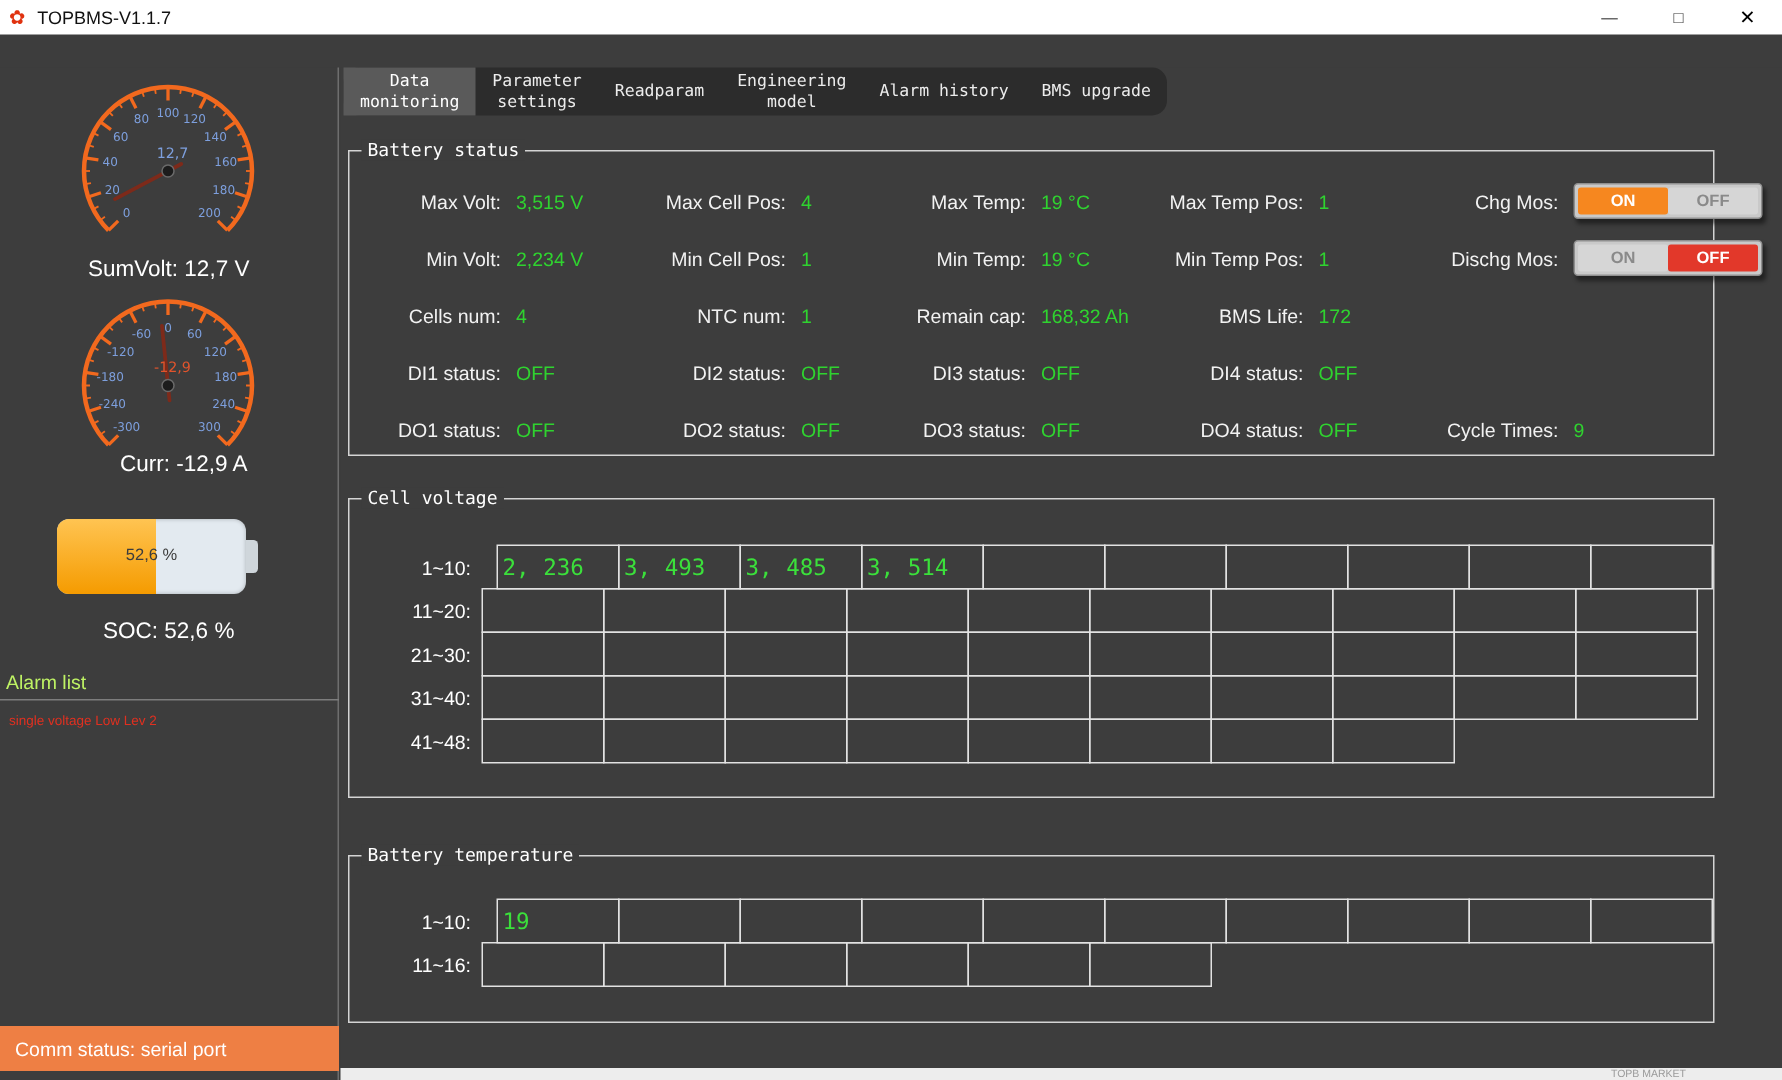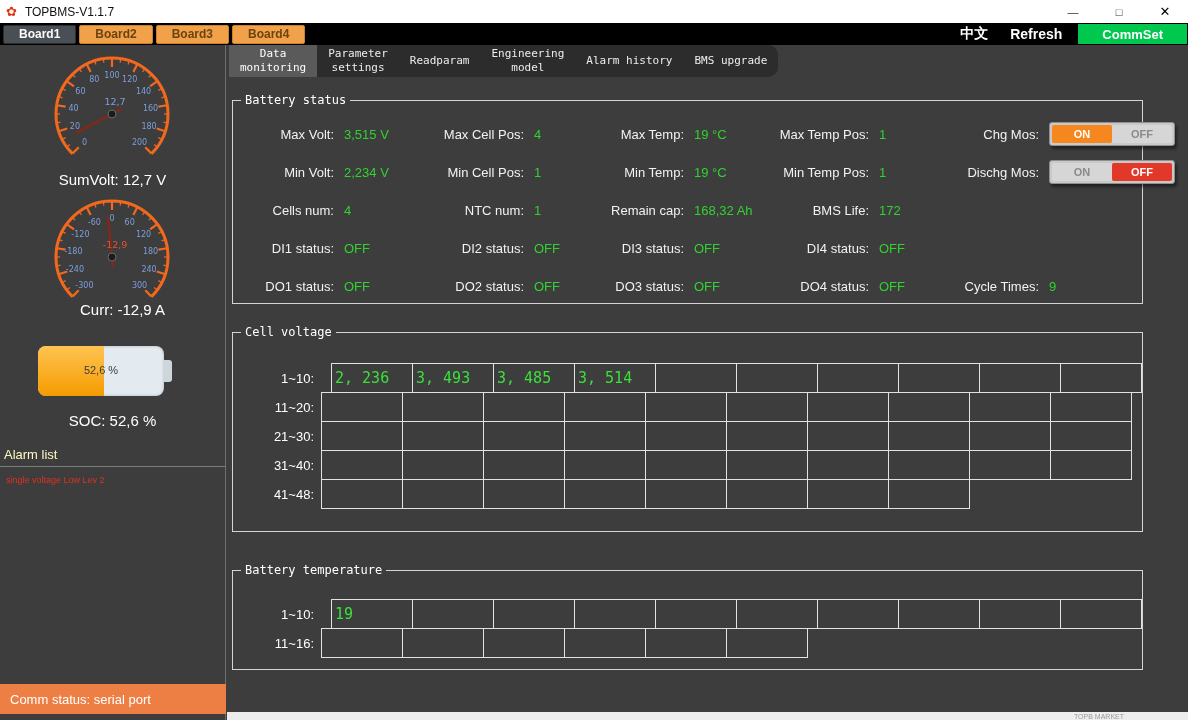--- a/index.html
+++ b/index.html
@@ -32,39 +32,39 @@
   #gauge-curr { position:absolute; left:28px; top:148px; width:168px; height:128px; }
   .g-label { position:absolute; left:0; width:225px; text-align:center; color:#fff; font-size:15px; }
   .sumvolt { top:126px; }
   .curr { top:256px;padding-left:20px; }
   .soc { top:367px; }
   .battery { position:absolute; left:38px; top:301px; width:140px; height:50px; }
   .bat-body { position:absolute; left:0; top:0; width:126px; height:50px; border-radius:8px; background:#e3eaf0; overflow:hidden; box-shadow:inset 0 0 3px rgba(0,0,0,.25); }
   .bat-fill { position:absolute; left:0; top:0; bottom:0; background:linear-gradient(#ffc452,#f59b00); }
   .bat-text { position:absolute; left:0; top:18px; width:126px; text-align:center; font-size:11px; color:#3c3c3c; }
   .bat-nub { position:absolute; left:126px; top:14px; width:8px; height:22px; background:#cfd6db; border-radius:0 3px 3px 0; }
-  .alarm-title { position:absolute; left:4px; top:402px; color:#fef9c3; font-size:13px; }
+  .alarm-title { position:absolute; left:4px; top:402px; color:#bef264; font-size:13px; }
   .alarm-divider { position:absolute; left:0; top:421px; width:226px; border-top:1px solid #7d7d7d; }
   .alarm-list { position:absolute; left:0; top:422px; width:225px; bottom:38px; overflow:hidden; }
   .alarm-item { margin:8px 0 0 6px; color:#e03020; font-size:9px; }
   .comm-btn { position:absolute; left:0; bottom:6px; width:226px; height:30px; background:#ee7f44; color:#fff; display:flex; align-items:center; padding-left:10px; font-size:13px; }
 
   
   .main { position:absolute; left:227px; top:45px; right:0; bottom:8px; background:#3d3d3d; }
   .tabstrip { position:absolute; left:2px; top:0; height:32px; display:flex; background:#2c2c2c;border-radius:10px; }
   .tab { display:flex; align-items:center; justify-content:center; text-align:center; padding:0 11px; color:#ececec;
          font-family:"DejaVu Sans Mono",monospace; font-size:11px; line-height:1.25; height:32px; white-space:pre-line; cursor:default; }
   .tab.active { background:#5a5a5a; color:#fff; }
 
   .group { position:absolute; left:5px; width:911px; border:1px solid #d4d4d4; }
   .legend { position:absolute; top:-8px; left:8px; background:#3d3d3d; padding:0 4px; color:#fff;
             font-family:"DejaVu Sans Mono",monospace; font-size:12px; }
   #grp-status { top:55px; height:204px; }
   #grp-cellv  { top:287px; height:200px; }
-  #grp-temp   { top:525px; height:100px; }
+  #grp-temp   { top:525px; height:112px; }
 
   .status-grid { position:absolute; left:16px; top:14px; right:8px; bottom:2px; display:grid;
                  grid-template-columns:175px 160px 175px 185px 1fr; grid-auto-rows:38px; align-items:center; }
   .status-cell { display:flex; align-items:center; overflow:visible; }
   .s-label { display:inline-block; text-align:right; color:#f2f2f2; font-size:13px; flex:0 0 auto; }
   .c1 .s-label { width:85px; } .c2 .s-label { width:100px; } .c3 .s-label { width:100px; }
   .c4 .s-label { width:110px; } .c5 .s-label { width:95px; }
   .s-value { margin-left:10px; color:#2fd32f; font-size:13px; }
   .mos-switch { display:flex; margin-left:10px; background:#c9c9c9; border:1px solid #8f8f8f; border-radius:3px;
                 padding:2px; box-shadow:2px 3px 3px rgba(0,0,0,.45); cursor:pointer; }
@@ -97,33 +97,20 @@
   <div class="titlebar">
     <span class="title-icon">✿</span>
     <span class="title-text">TOPBMS-V1.1.7</span>
     <div class="win-controls">
       <div class="win-btn">—</div>
       <div class="win-btn">□</div>
       <div class="win-btn win-close">✕</div>
     </div>
   </div>
 
-  <div class="boardbar">
-    <div class="boards">
-        <div class="board-btn board-active">Board1</div>
-        <div class="board-btn board-inactive">Board2</div>
-        <div class="board-btn board-inactive">Board3</div>
-        <div class="board-btn board-inactive">Board4</div>
-      </div>
-    <div class="right-cluster">
-      <span class="lang">中文</span>
-      <span class="refresh">Refresh</span>
-      <span class="commset">CommSet</span>
-    </div>
-  </div>
 
   <div class="sidebar">
     <svg id="gauge-volt" viewBox="0 0 168 128">
         <path d="M 44.40202025355333 103.59797974644665 A 56 56 0 1 1 123.59797974644667 103.59797974644665" fill="none" stroke="#f2691e" stroke-width="3"></path>
         <line x1="38.695048315002936" y1="96.91597412837848" x2="41.93111629250273" y2="94.5648331192086" stroke="#f2691e" stroke-width="1.2"></line>
         <line x1="34.103634645451386" y1="89.42346798541459" x2="37.66766074220486" y2="87.6075059864564" stroke="#f2691e" stroke-width="1.2"></line>
         <line x1="28.68945292667229" y1="72.76033004225292" x2="32.640206289052834" y2="72.13459218209199" stroke="#f2691e" stroke-width="1.2"></line>
         <line x1="28" y1="63.99999999999999" x2="32" y2="63.99999999999999" stroke="#f2691e" stroke-width="1.2"></line>
         <line x1="30.740835087471403" y1="46.695048315002936" x2="34.54506115265202" y2="47.93111629250273" stroke="#f2691e" stroke-width="1.2"></line>
         <line x1="34.10363464545141" y1="38.576532014585375" x2="37.66766074220487" y2="40.39249401354356" stroke="#f2691e" stroke-width="1.2"></line>

